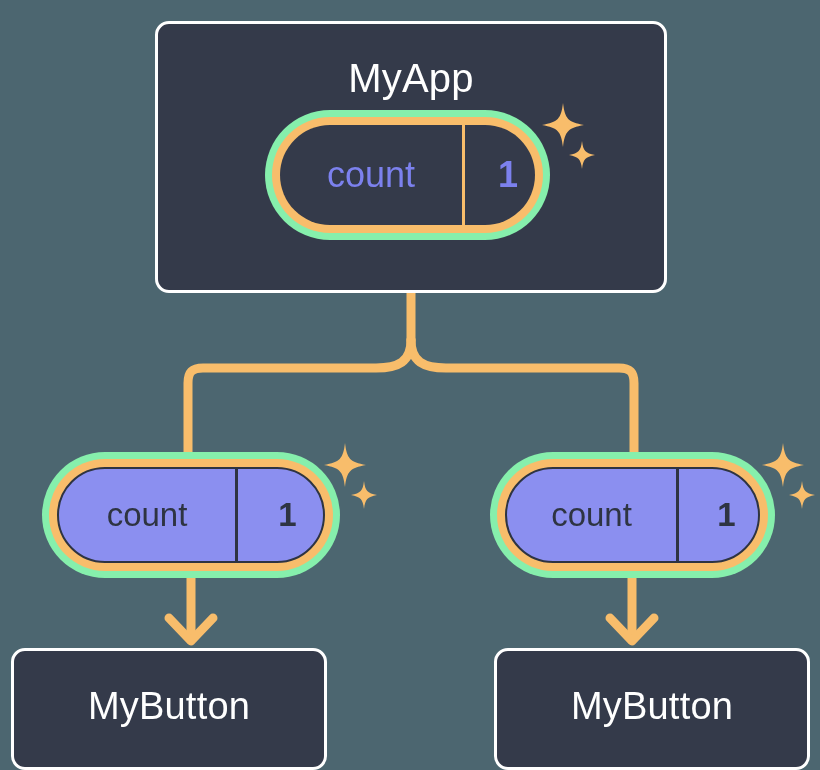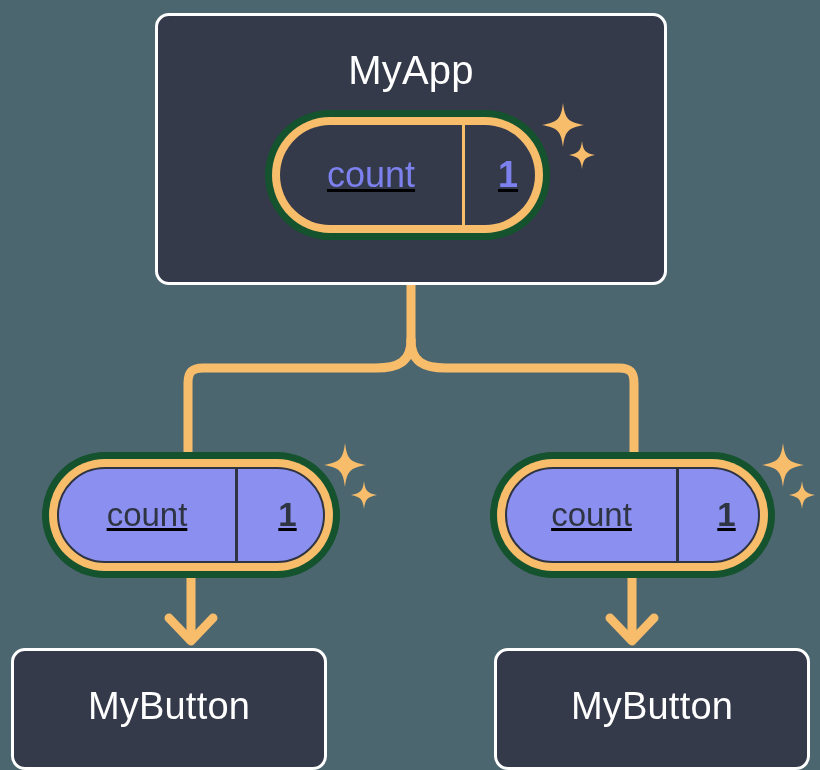--- a/index.html
+++ b/index.html
@@ -42,21 +42,21 @@
     left: 0;
     width: 100%;
     text-align: center;
     color: #ffffff;
     font-weight: 400;
     letter-spacing: 0.2px;
     white-space: nowrap;
   }
   #box-myapp {
     left: 155px;
-    top: 13px;
+    top: 21px;
     width: 512px;
     height: 272px;
   }
   #box-myapp .component-title {
     top: 32px;
     font-size: 40px;
   }
   #box-mybutton-left {
     left: 11px;
     top: 648px;
@@ -77,24 +77,23 @@
   #box-mybutton-right .component-title {
     top: 34px;
     font-size: 38px;
   }
 
   
   .state-pill {
     position: absolute;
     box-sizing: border-box;
     border-radius: 999px;
-    background: #14532d;              
+    background: #86efac;              
     padding: 7px;
     z-index: 3;
-    text-decoration: underline;
   }
   .pill-mid {
     box-sizing: border-box;
     width: 100%;
     height: 100%;
     border-radius: 999px;
     background: #f8bd6b;              
     padding: 8px;
   }
   .pill-inner {

